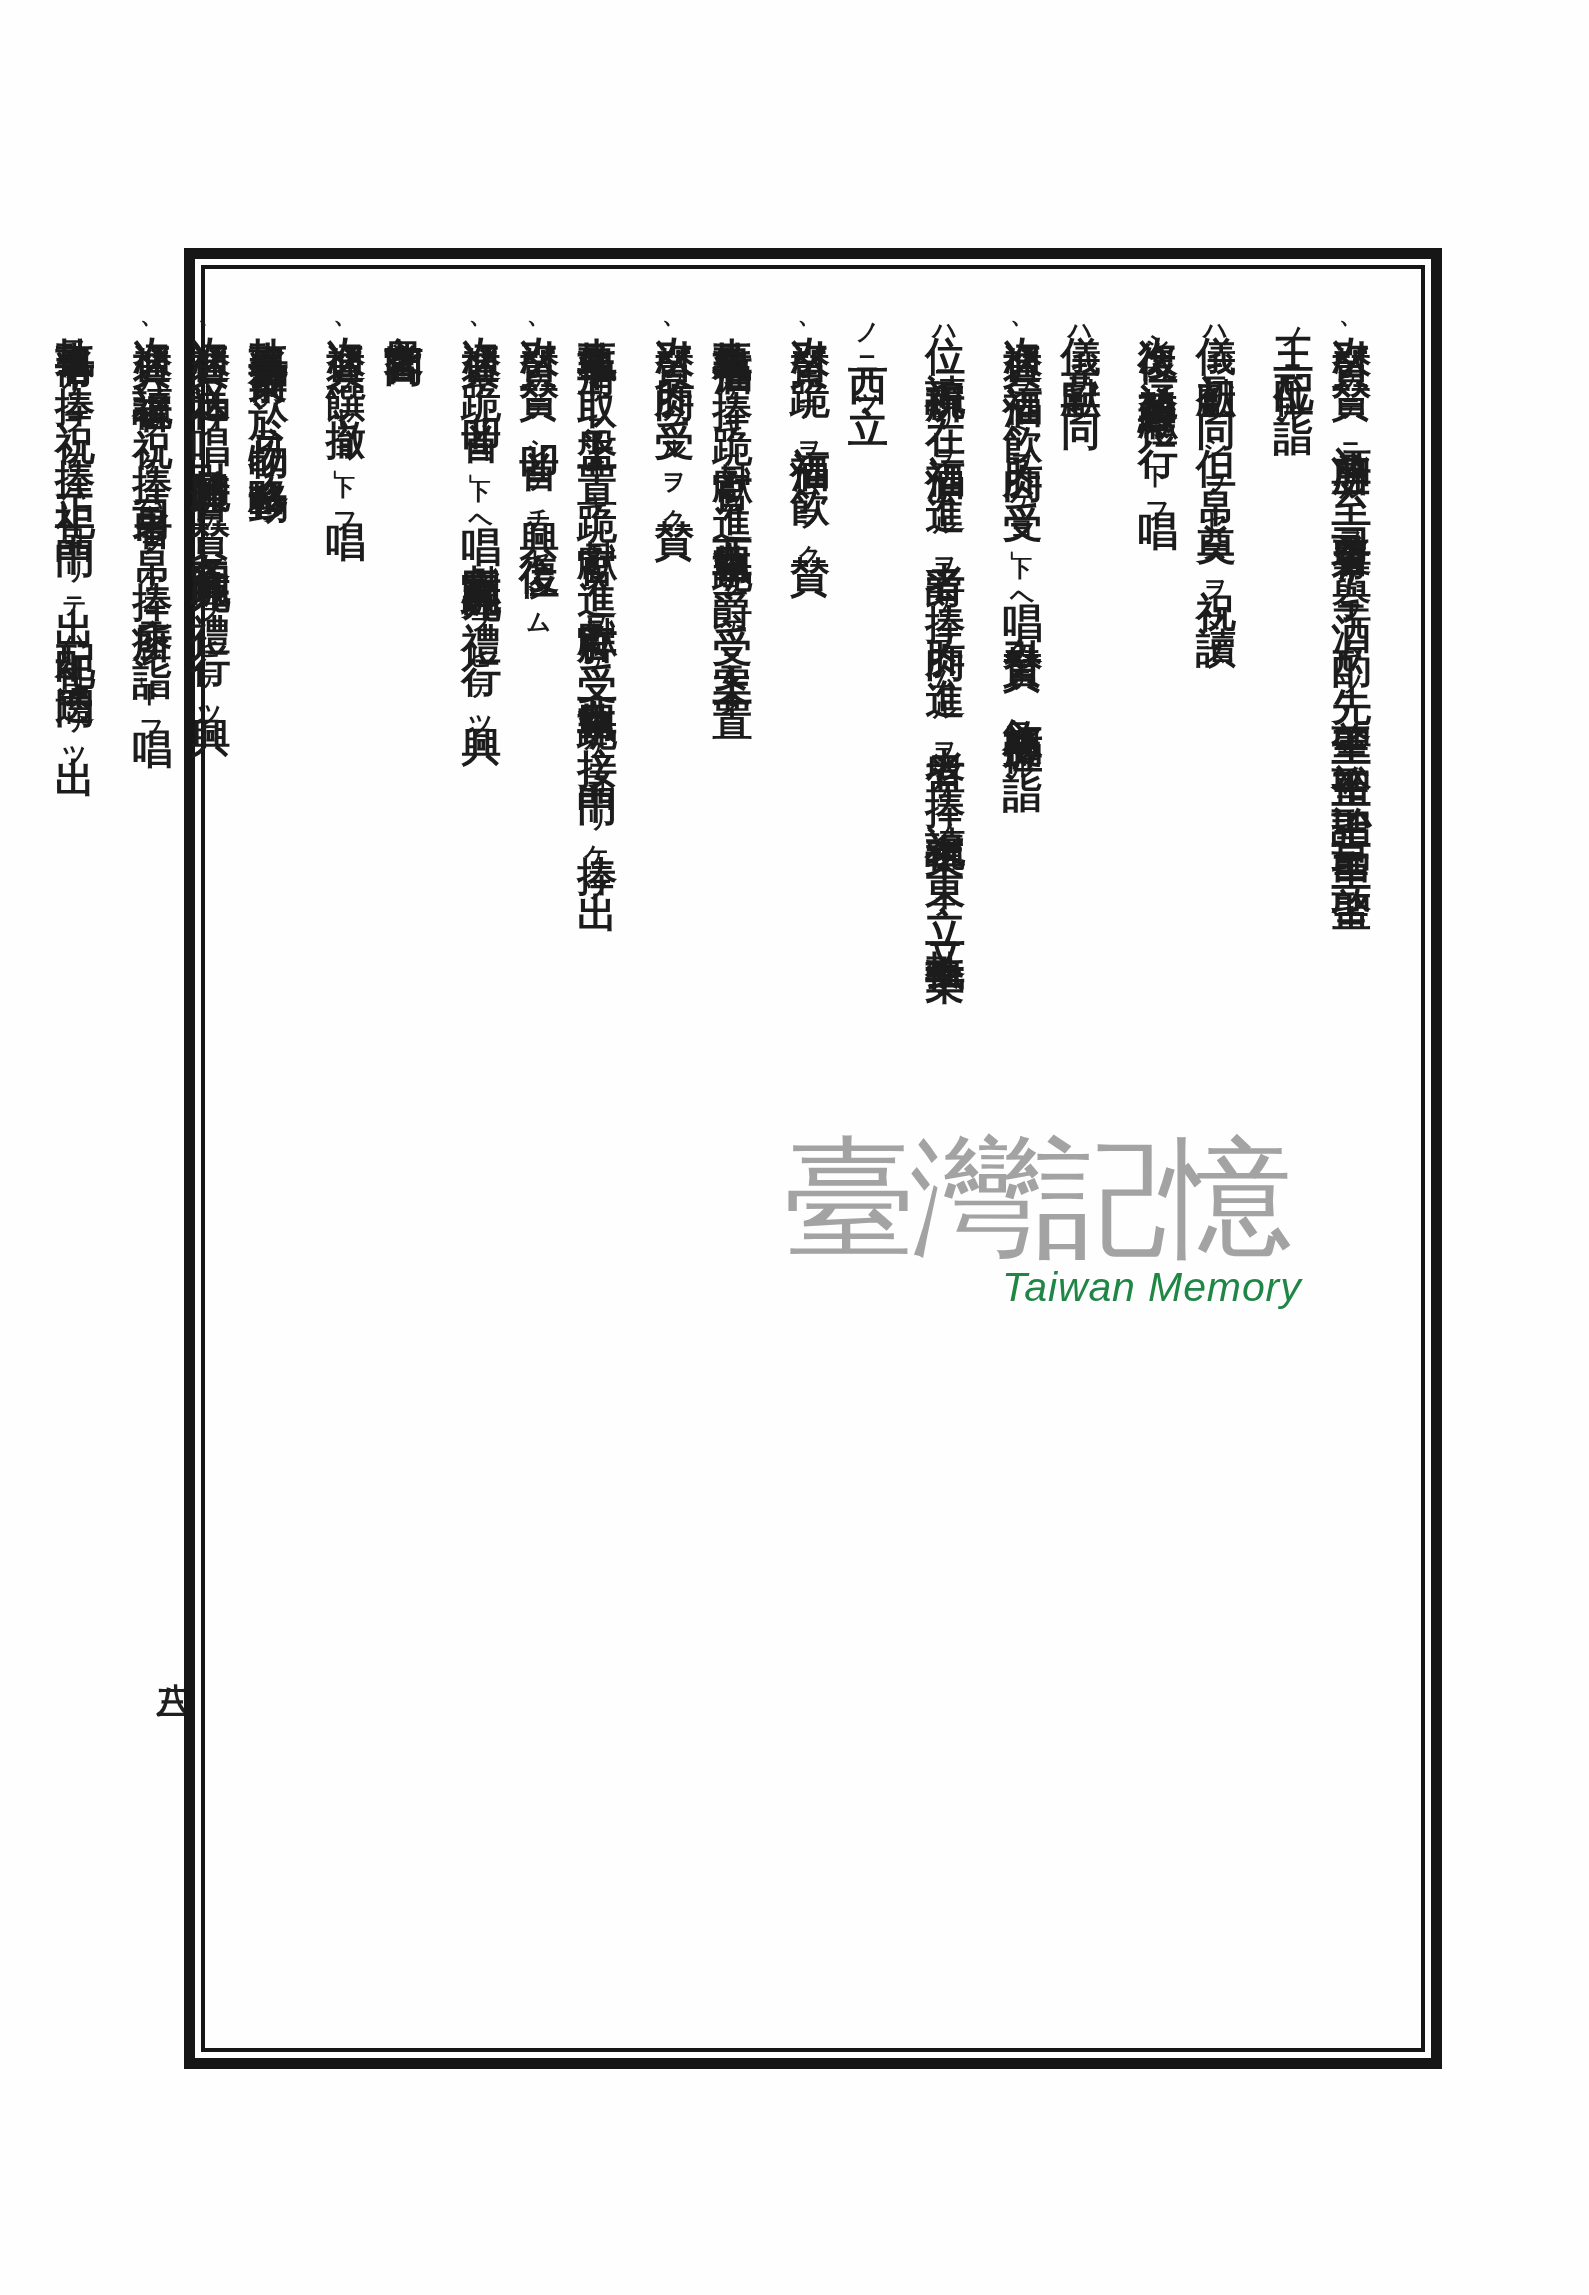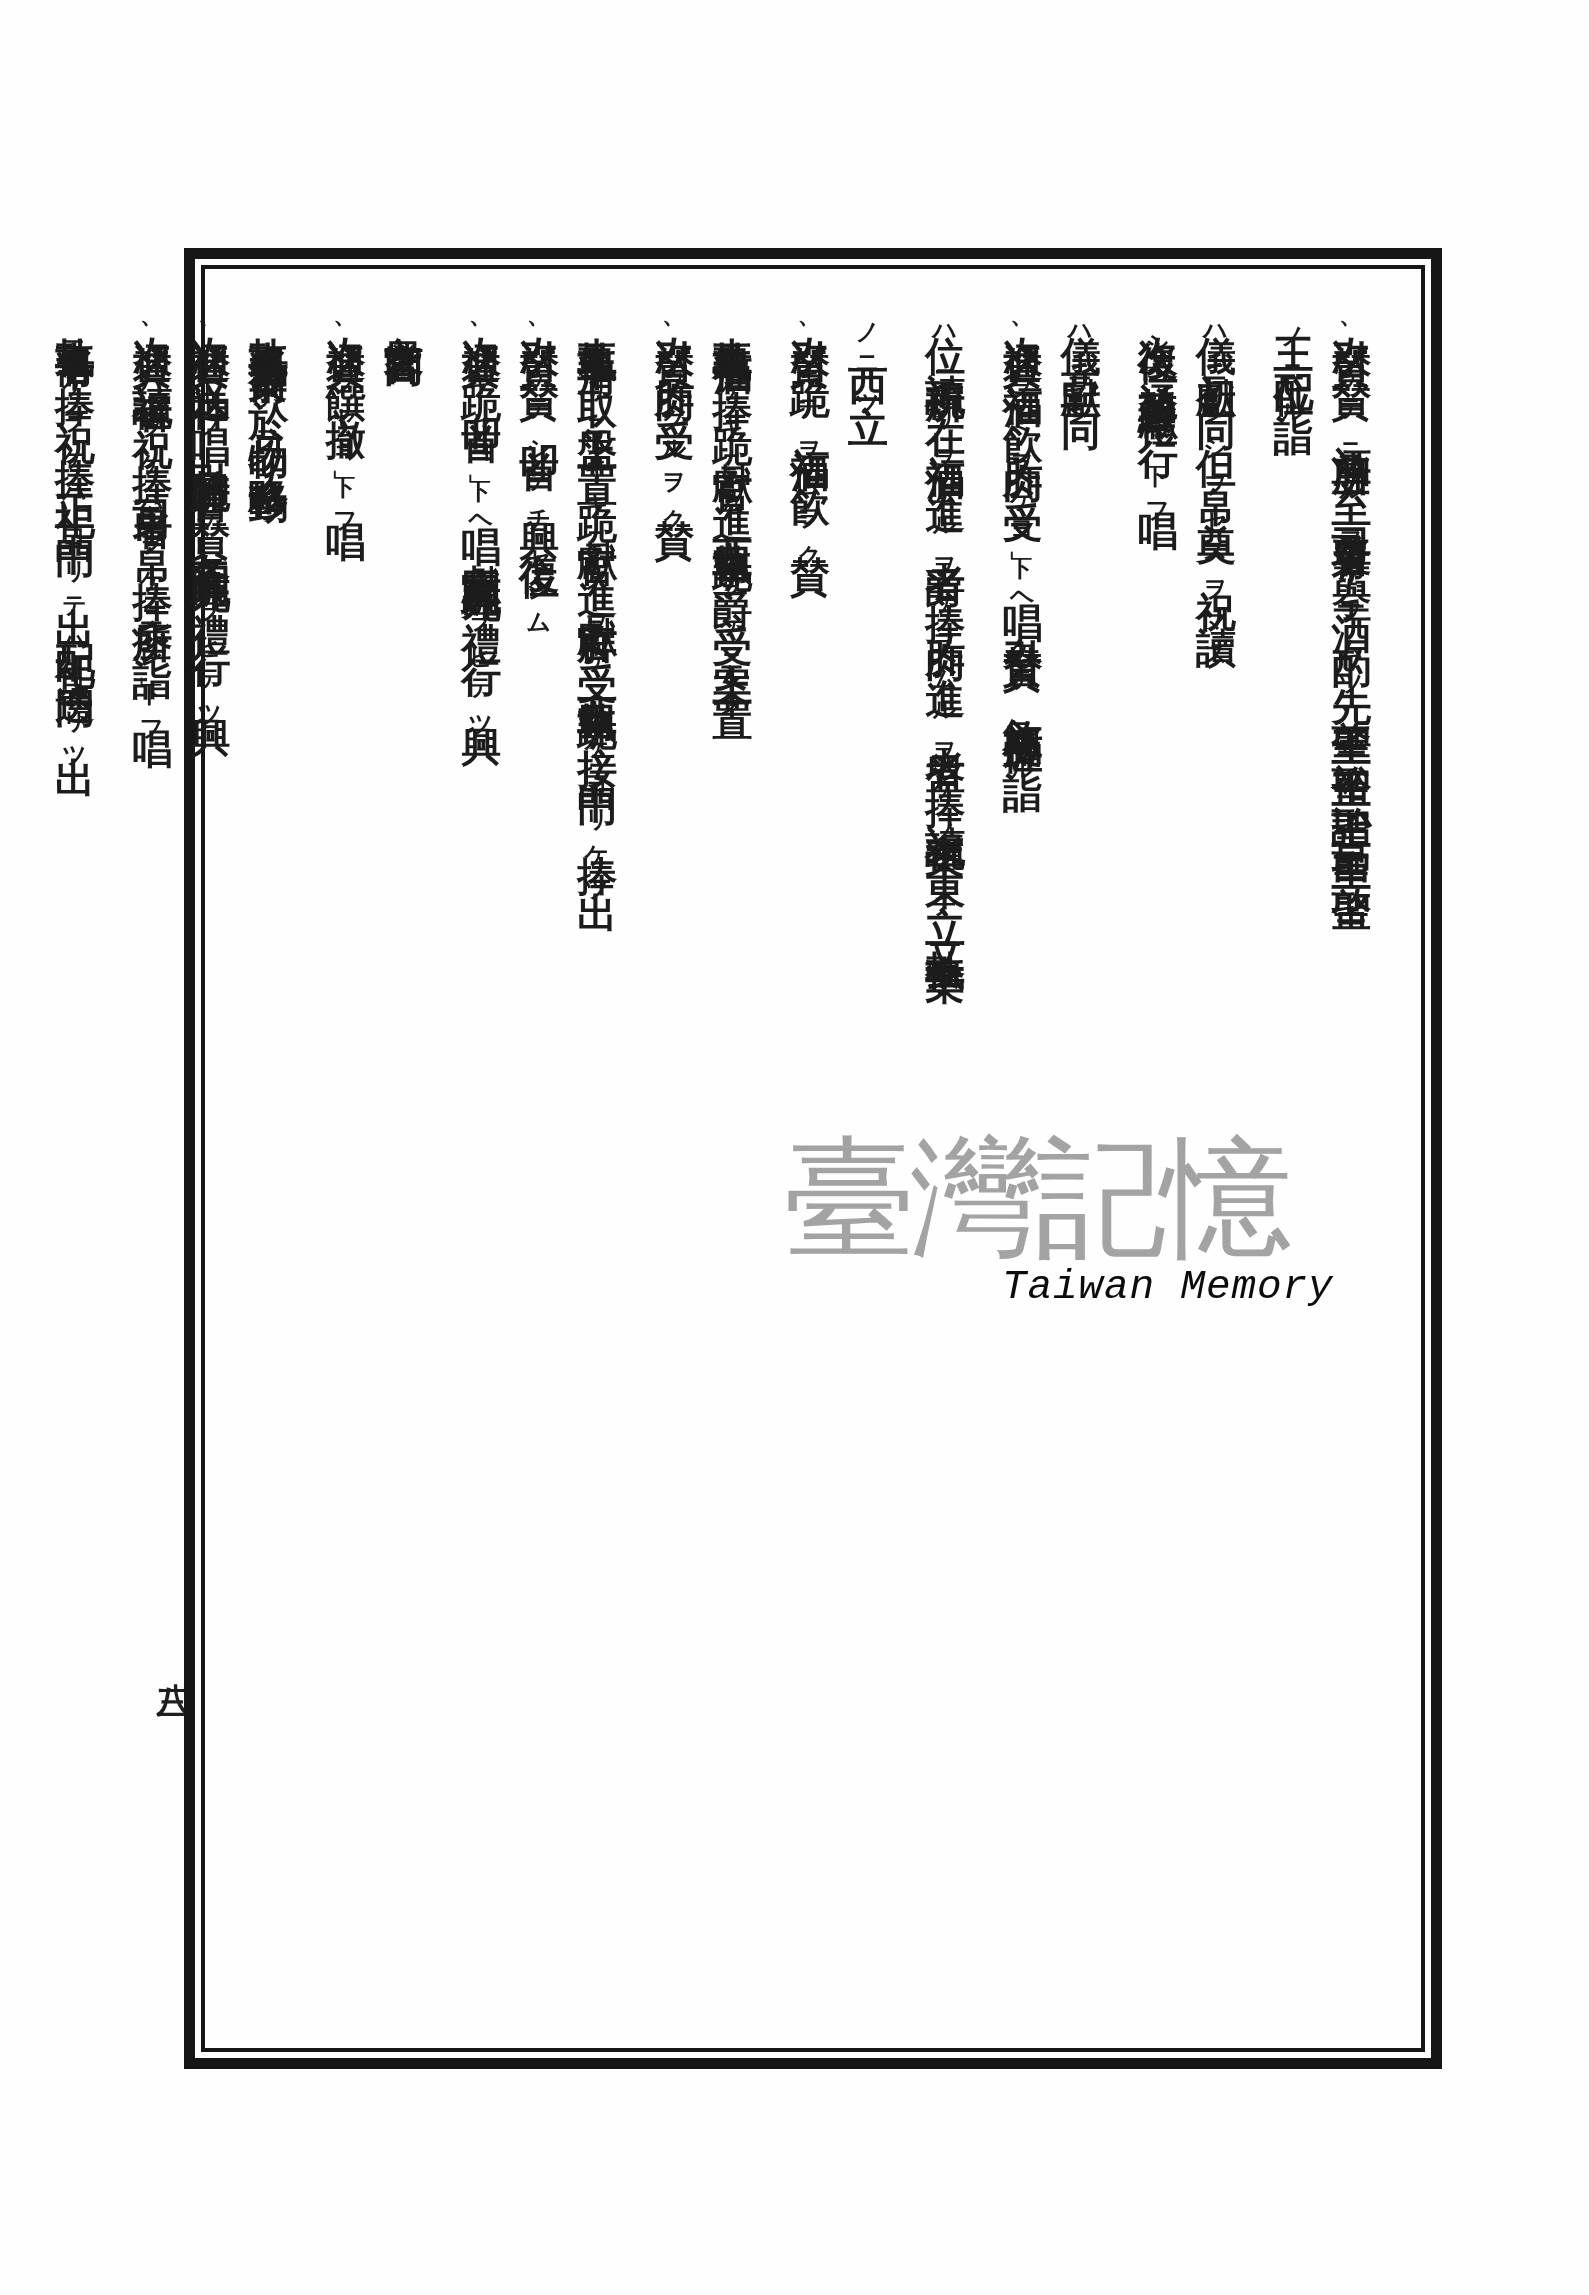--- a/index.html
+++ b/index.html
@@ -36,22 +36,22 @@
   
   .watermark-cjk{
     position:absolute;left:784px;top:1132px;
     font-size:131px;letter-spacing:-5.3px;line-height:1;
     color:#9a9a9a;opacity:.9;white-space:nowrap;
     font-family:"DejaVu Serif","Liberation Serif",serif;
   }
   .watermark-latin{
     position:absolute;left:1002px;top:1264px;
     font-size:41px;font-style:italic;letter-spacing:0.9px;
-    color:#000000;opacity:.95;white-space:nowrap;
-    font-family:Liberation Mono, monospace;
+    color:#15803d;opacity:.95;white-space:nowrap;
+    font-family:Liberation Sans, sans-serif;
   }
   
   .footer{
     position:absolute;left:0;right:0;top:2227px;text-align:center;
     font-size:44px;letter-spacing:3.5px;color:#a8a8a8;
     font-family:"Liberation Sans","DejaVu Sans",sans-serif;
   }
 </style>
 </head>
 <body>

